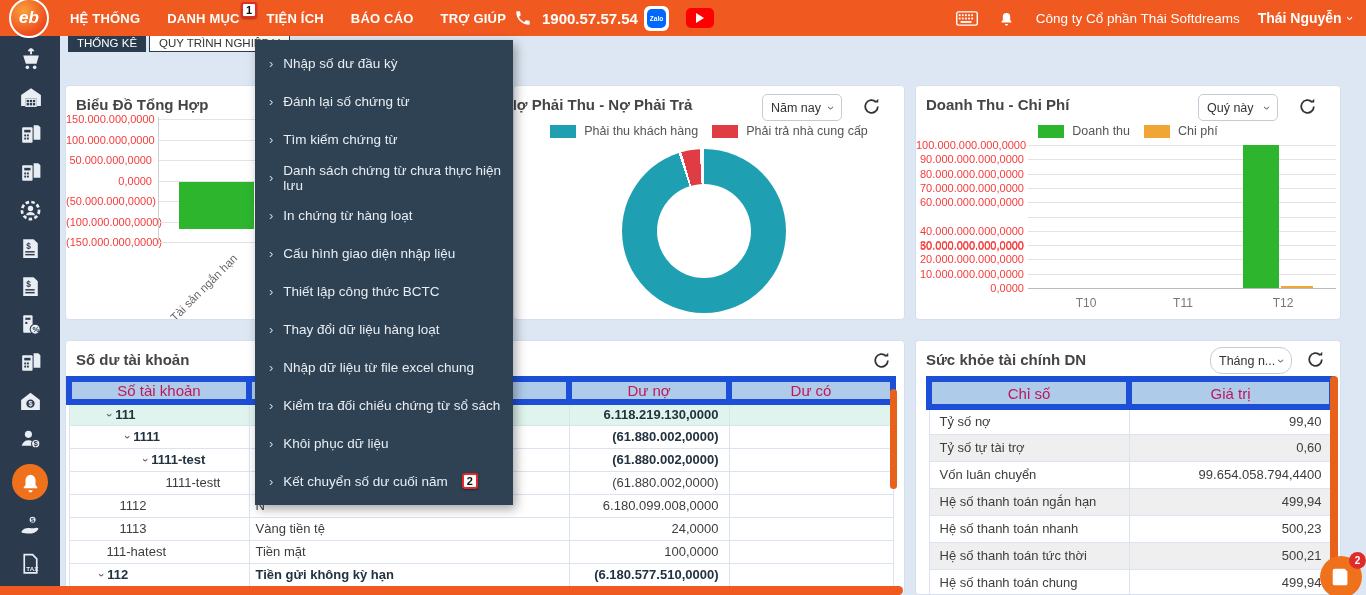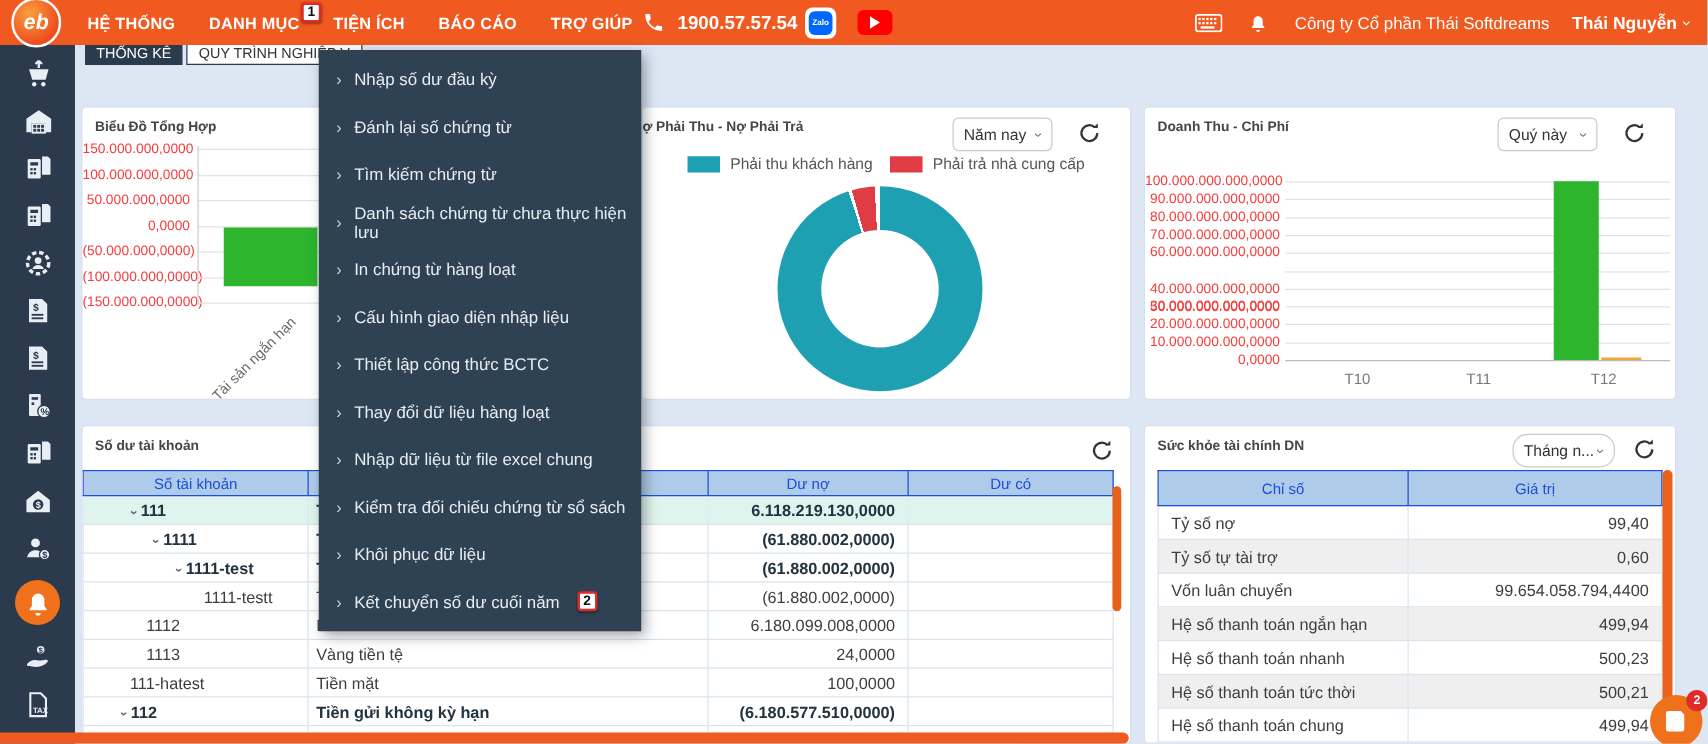--- a/index.html
+++ b/index.html
@@ -44,21 +44,21 @@
   .tab.active { background:#2B3B4E; color:#fff; }
   .tab.inactive { background:#fff; color:#333; border:1px solid #2b3b4e; }
 
   
   .card { position:absolute; background:#fff; border:1px solid #d5e0ee; border-radius:4px; overflow:hidden; }
   #card1 { left:65px; top:85px;  width:440px; height:235px; }
   #card2 { left:513px; top:85px; width:392px; height:235px; }
   #card3 { left:915px; top:85px; width:426px; height:235px; }
   #card4 { left:65px; top:340px; width:840px; height:255px; }
   #card5 { left:915px; top:340px; width:426px; height:255px; }
-  .card-title { position:absolute; top:10px; left:10px; font-size:11px; font-weight:bold; color:#454545; white-space:nowrap; }
+  .card-title { position:absolute; top:10px; left:10px; font-size:15px; font-weight:bold; color:#454545; white-space:nowrap; }
   .select { position:absolute; height:27px; background:#fff; border:1px solid #c3ccd6; border-radius:5px;
             display:flex; align-items:center; justify-content:space-between; padding:0 8px; font-size:12.5px; color:#333; cursor:pointer; }
   .select .chev-down { color:#666; font-size:12px; }
   .refresh { position:absolute; width:20px; height:20px; cursor:pointer; }
 
   
   .ytick { position:absolute; font-size:11px; color:#F53B3B; text-align:right; white-space:nowrap; }
   .gridline { position:absolute; height:1px; background:#e3e3e3; }
   .xlab { position:absolute; font-size:12px; color:#777; text-align:center; }
   .x-rot { position:absolute; transform:rotate(-45deg); transform-origin:100% 0; font-size:11.5px; color:#666; white-space:nowrap; text-align:right; }
@@ -70,21 +70,21 @@
   .legend { position:absolute; display:flex; align-items:flex-start; justify-content:center; gap:14px; width:100%; }
   .legend-item { display:flex; align-items:center; gap:8px; font-size:12.5px; color:#555; }
   .legend-swatch { width:26px; height:13px; display:inline-block; }
 
   
   .donut { position:absolute; border-radius:50%; }
   .donut-hole { position:absolute; background:#fff; border-radius:50%; }
 
   
   table.grid { border-collapse:collapse; table-layout:fixed; font-size:13px; color:#3d3d3d; }
-  table.grid th { background:#AECBE9; color:#1d4ed8; font-weight:normal; font-size:12px; border:1px solid #1d4ed8; }
+  table.grid th { background:#AECBE9; color:#be185d; font-weight:normal; font-size:15px; border:6px solid #1d4ed8; }
   table.grid td { border:1px solid #d9e4f0; white-space:nowrap; overflow:hidden; }
   #balances-table { position:absolute; left:0; top:35px; width:824px; }
   #balances-table th { height:20px; }
   #balances-table td { height:23px; padding:0 6px; }
   #balances-table td.num { text-align:right; padding-right:10px; }
   tr.hl td { background:#E0F4EE; }
   tr.bold td { font-weight:bold; color:#22323f; }
   .tree-chev { display:inline-block; transform:rotate(90deg); color:#667; font-size:11px; margin-right:4px; }
   #health-table { position:absolute; left:10px; top:35px; width:403px; }
   #health-table th { height:28px; }
@@ -375,20 +375,30 @@
     <div class="select" style="right:62px; top:8px; width:80px;">
       <span>Quý này</span>
         <span class="chev-down">›</span>
     </div>
     <div class="refresh" style="right:22px; top:11px;">
       <svg viewBox="0 0 18 18" width="19" height="19">
           <path d="M15 9a6 6 0 1 1-1.8-4.3" fill="none" stroke="#333" stroke-width="1.7"></path>
           <path d="M15.4 1.6v3.6h-3.6z" fill="#333"></path>
         </svg>
     </div>
+    <div class="legend" style="top:38px;" id="legend3">
+        <span class="legend-item">
+          <span class="legend-swatch" style="background: rgb(45, 181, 45);"></span>
+          <span>Doanh thu</span>
+        </span>
+        <span class="legend-item">
+          <span class="legend-swatch" style="background: rgb(240, 165, 52);"></span>
+          <span>Chi phí</span>
+        </span>
+      </div>
     <div id="chart3-area">
         <span class="ytick" style="left: 0px; width: 108px; top: 53px;">100.000.000.000,0000</span>
         <div class="gridline" style="left: 112px; width: 308px; top: 59px;"></div>
         <span class="ytick" style="left: 0px; width: 108px; top: 67.3px;">90.000.000.000,0000</span>
         <div class="gridline" style="left: 112px; width: 308px; top: 73.3px;"></div>
         <span class="ytick" style="left: 0px; width: 108px; top: 81.6px;">80.000.000.000,0000</span>
         <div class="gridline" style="left: 112px; width: 308px; top: 87.6px;"></div>
         <span class="ytick" style="left: 0px; width: 108px; top: 95.9px;">70.000.000.000,0000</span>
         <div class="gridline" style="left: 112px; width: 308px; top: 101.9px;"></div>
         <span class="ytick" style="left: 0px; width: 108px; top: 110.2px;">60.000.000.000,0000</span>

